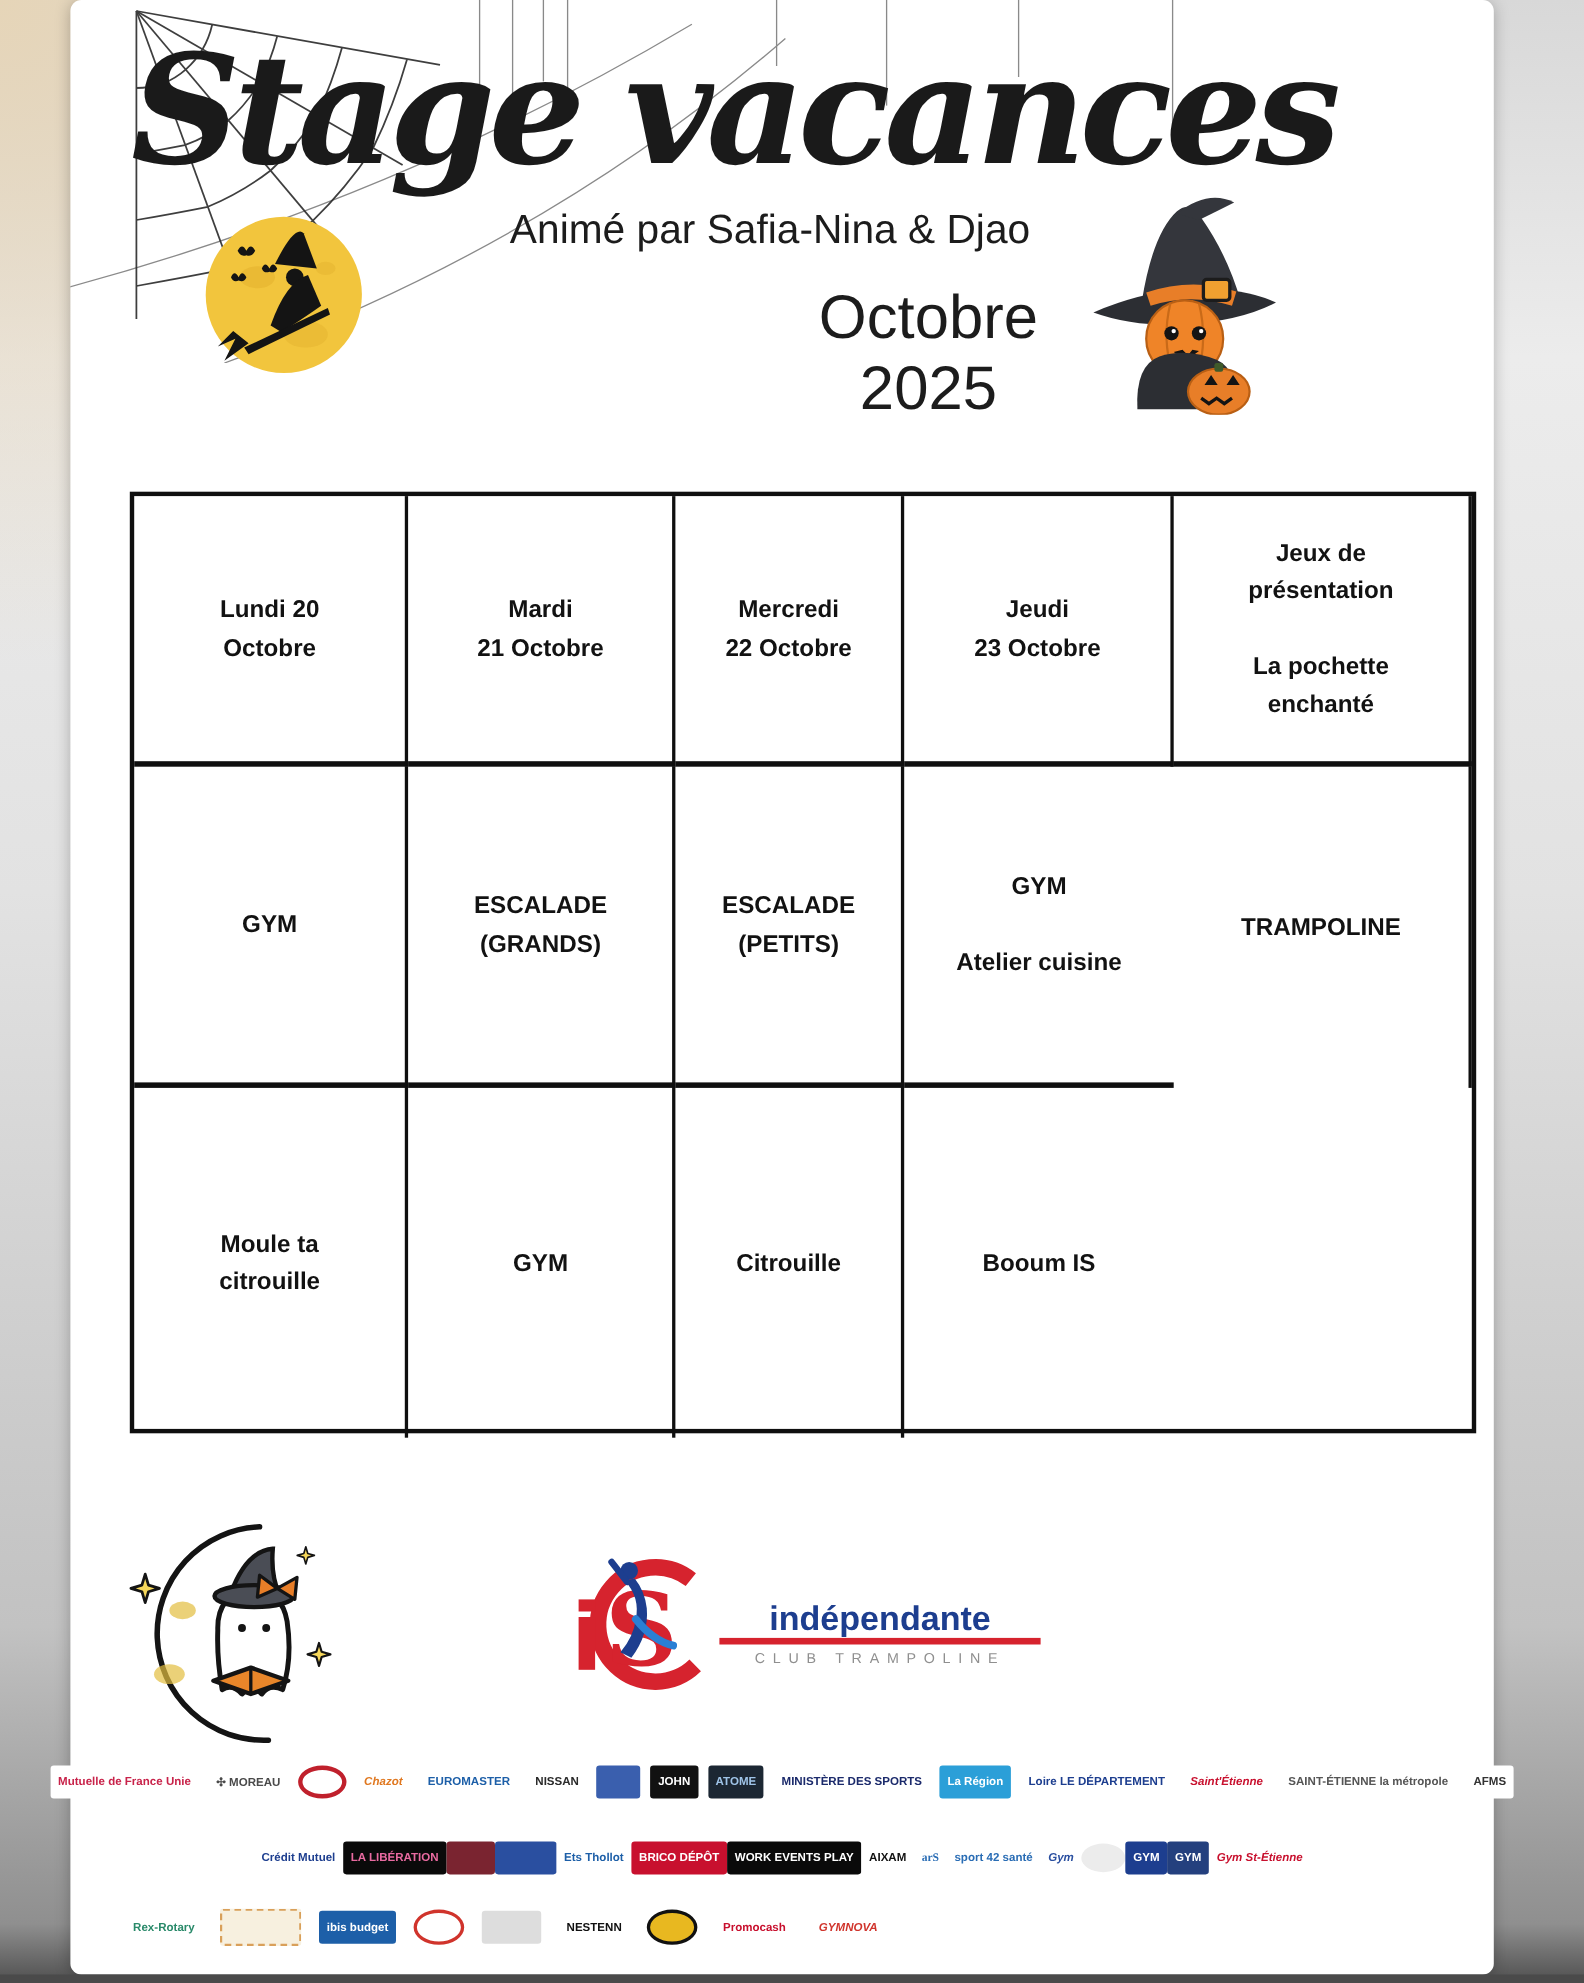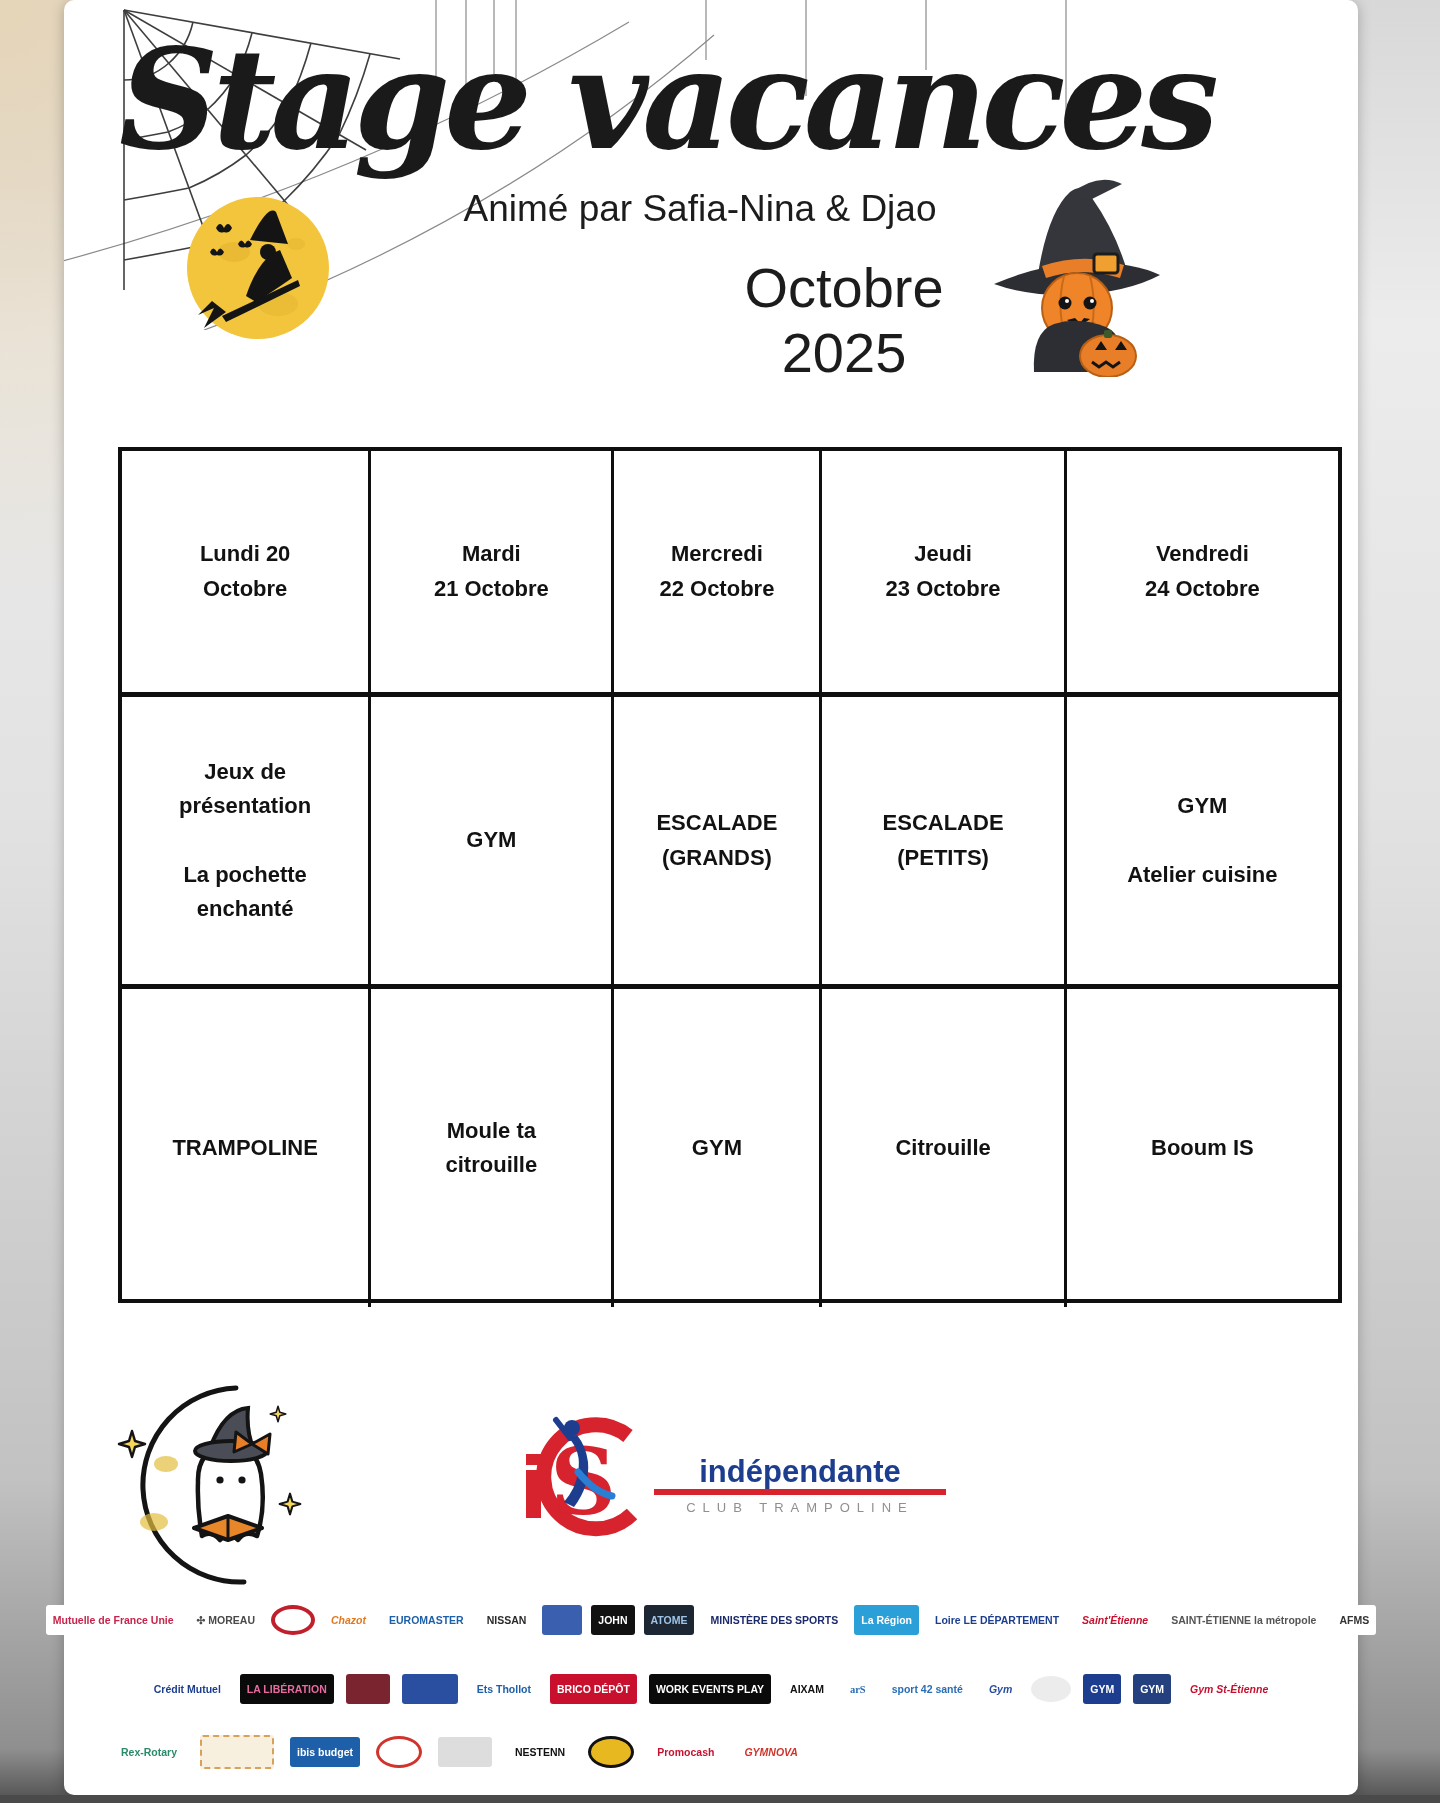--- a/index.html
+++ b/index.html
@@ -37,21 +37,21 @@
   .club{position:absolute;left:452px;top:1398px;width:430px;height:160px;}
   .club-mono{position:absolute;left:0;top:14px;}
   .club-text{position:absolute;left:138px;top:58px;width:292px;text-align:center;}
   .club-l1{font-weight:bold;font-size:31px;color:#1d3e8f;letter-spacing:0px;line-height:1.0;}
   .club-l2{font-weight:bold;font-size:36px;color:#d6232e;line-height:1.05;}
   .club-rule{height:6px;background:#d6232e;margin-top:2px;}
   .club-l3{margin-top:5px;font-size:13px;color:#8f8f8f;letter-spacing:7px;white-space:nowrap;}
   
   .sprow{position:absolute;left:0;width:1294px;display:flex;align-items:center;}
   .sprow.r1{top:1592px;height:56px;justify-content:center;gap:9px;padding:0 14px;box-sizing:border-box;}
-  .sprow.r2{top:1660px;height:58px;justify-content:center;gap:12px;padding:0 14px;box-sizing:border-box;}
+  .sprow.r2{top:1660px;height:58px;justify-content:center;gap:0;padding:0 14px;box-sizing:border-box;}
   .sprow.r3{top:1722px;height:60px;justify-content:flex-start;gap:16px;padding:0 0 0 50px;box-sizing:border-box;}
   .chip{height:30px;display:inline-flex;align-items:center;justify-content:center;
     padding:0 7px;font-weight:bold;font-size:10.5px;border-radius:3px;white-space:nowrap;}
   .bottom-edge{position:absolute;left:0;bottom:0;width:1440px;height:8px;background:#4a4a4a;}
 </style>
 </head>
 <body>
 
 <div class="canvas">
   <div class="page">
@@ -125,22 +125,20 @@
 
     <div class="grid">
       <div class="cell">Lundi 20
 Octobre</div>
       <div class="cell">Mardi
 21 Octobre</div>
       <div class="cell">Mercredi
 22 Octobre</div>
       <div class="cell">Jeudi
 23 Octobre</div>
-      <div class="cell col5">Vendredi
-24 Octobre</div>
 
       <div class="cell">Jeux de
 présentation
 
 La pochette
 enchanté</div>
       <div class="cell">GYM</div>
       <div class="cell">ESCALADE
 (GRANDS)</div>
       <div class="cell">ESCALADE

